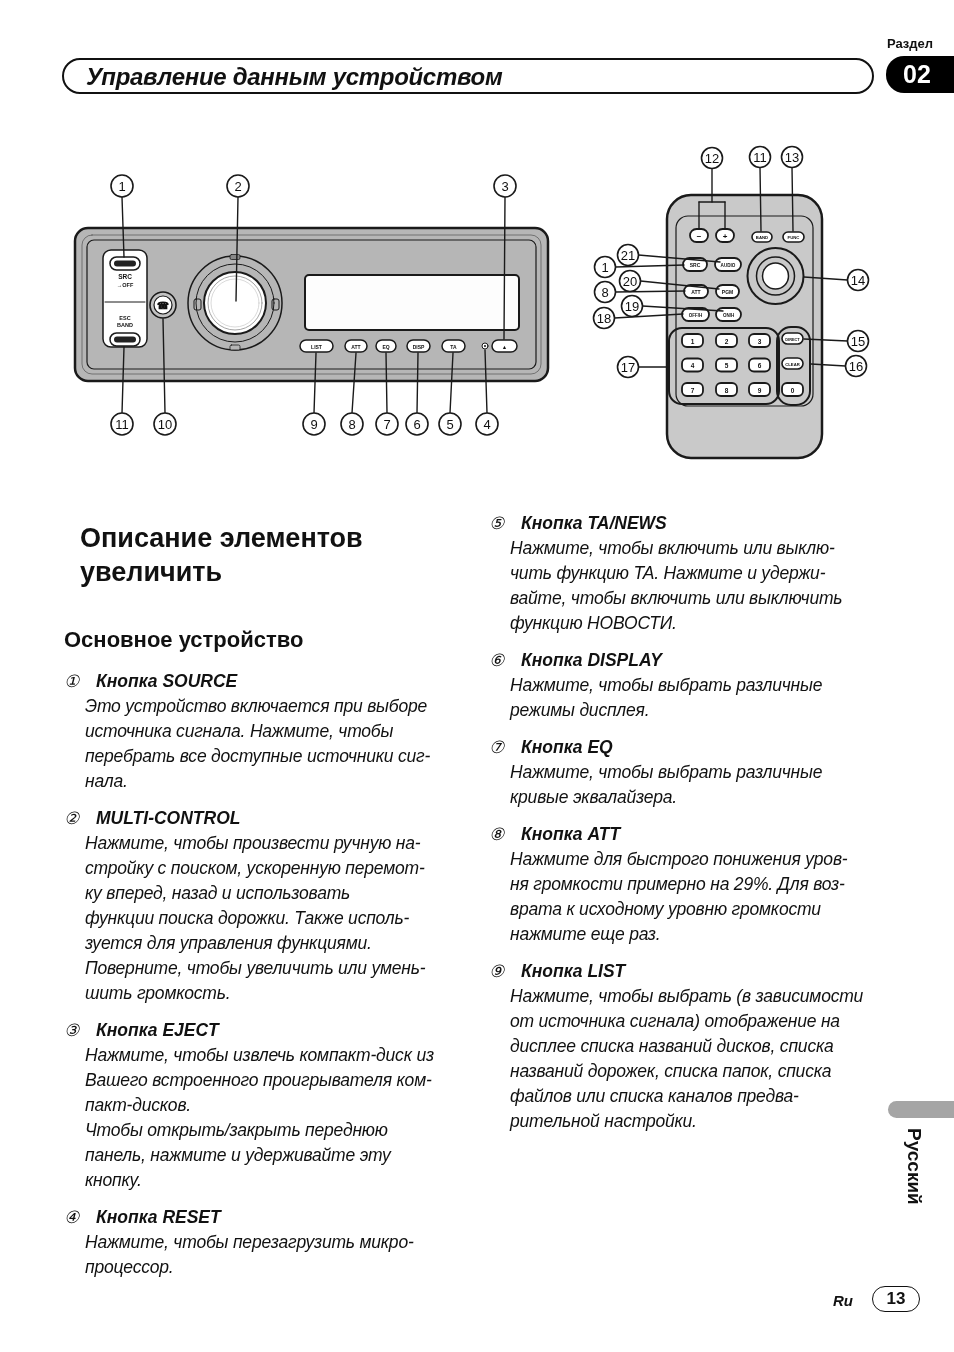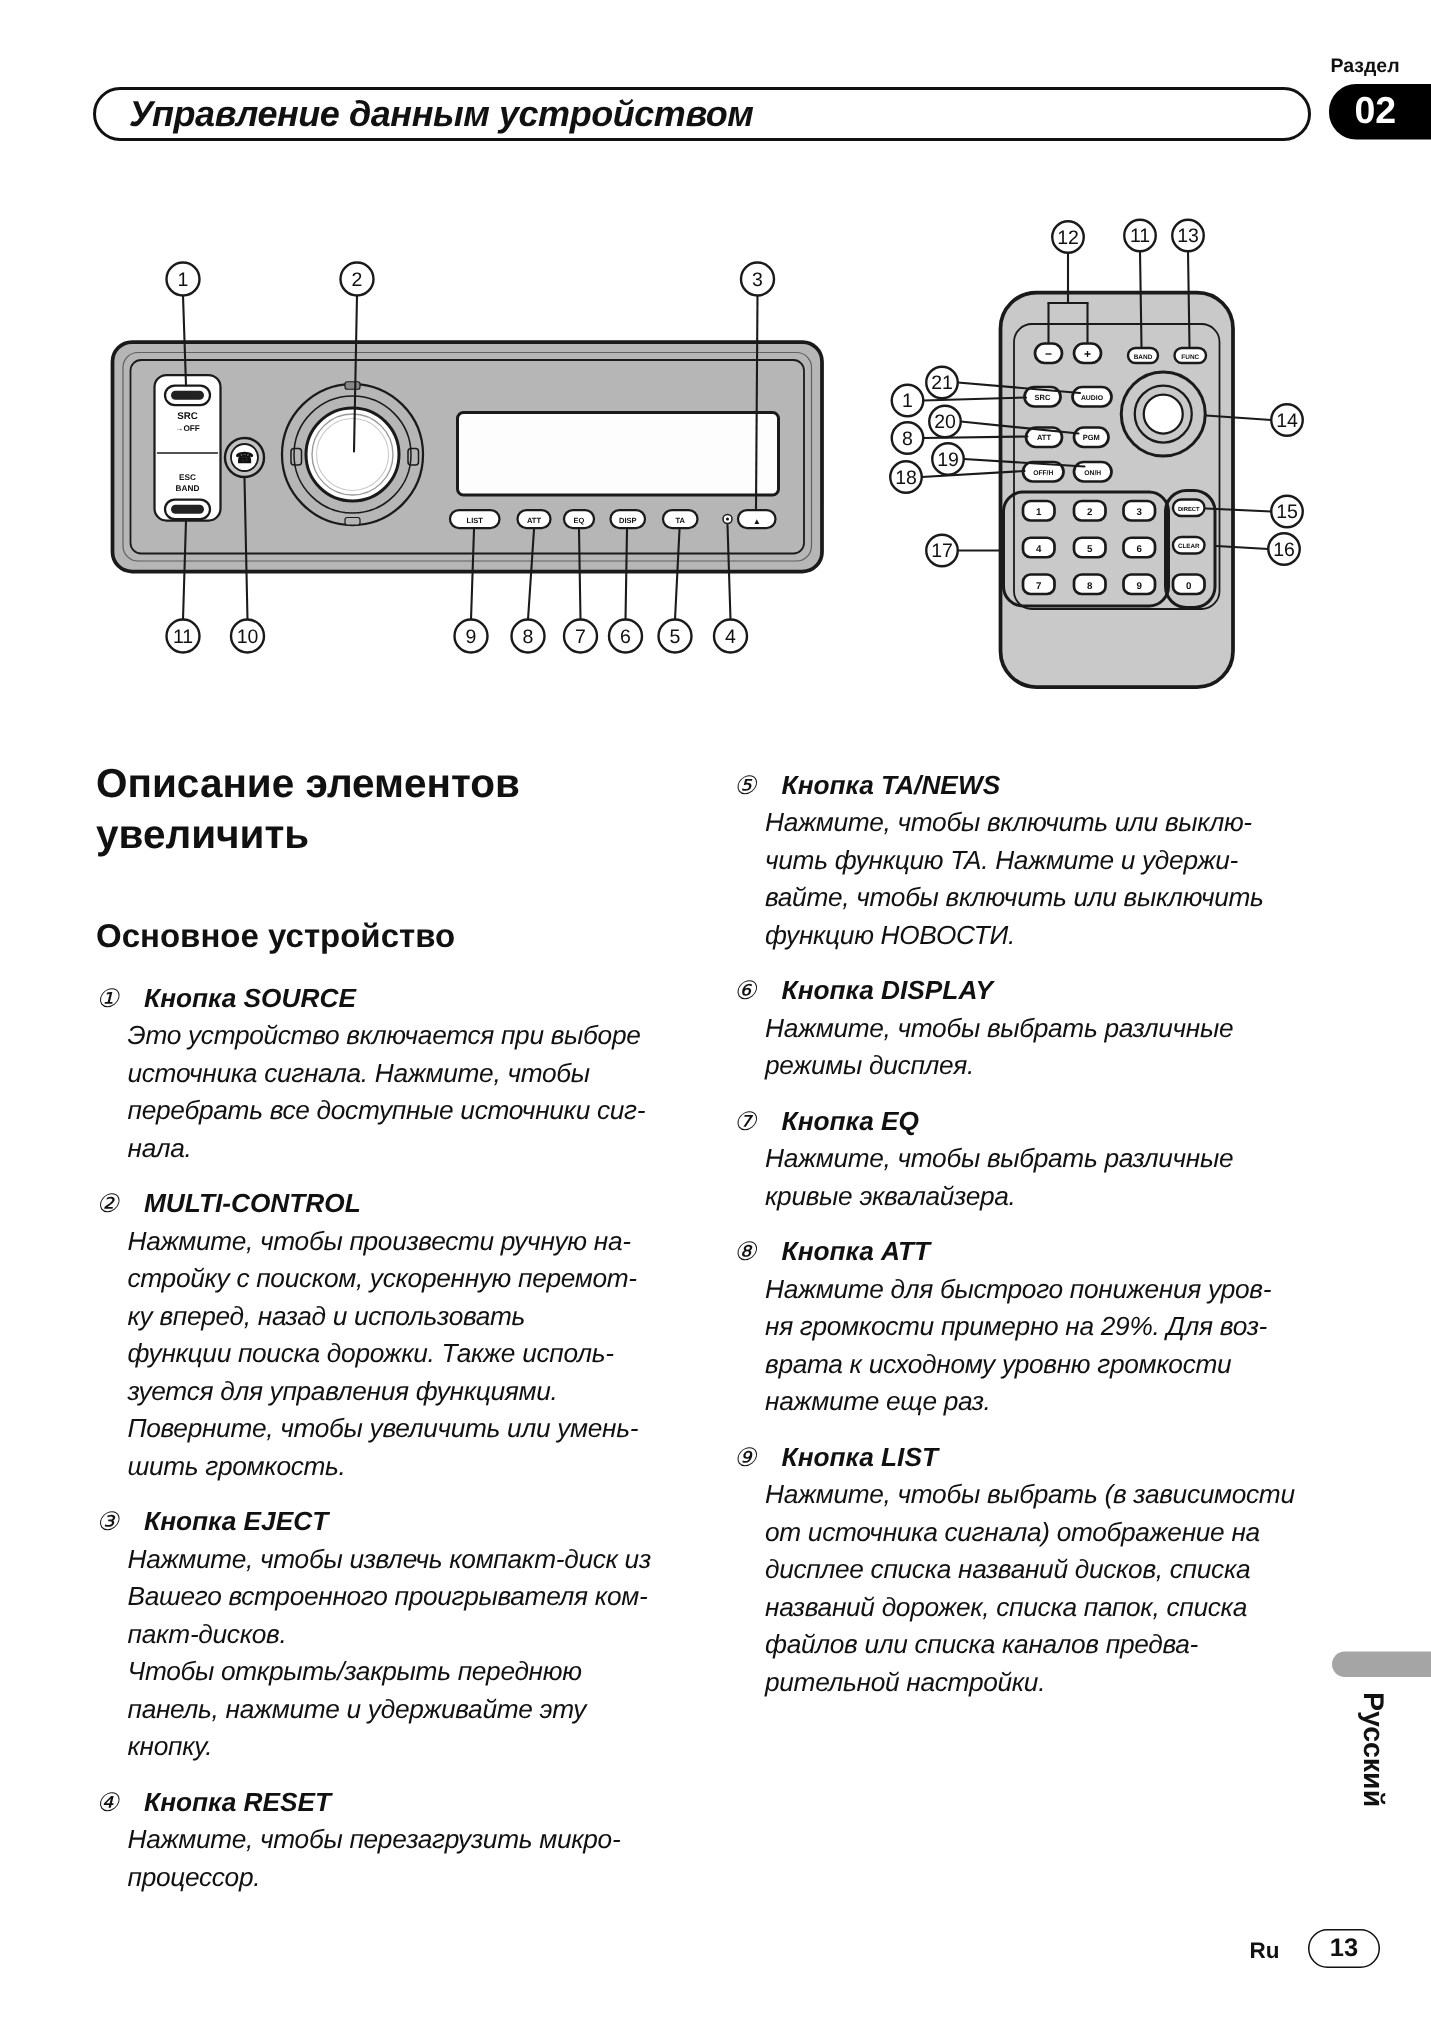--- a/index.html
+++ b/index.html
@@ -23,40 +23,40 @@
   }
   .section-badge{
     position:absolute;left:886px;top:56px;width:80px;height:37px;
     background:#000;border-radius:18px 0 0 18px;color:#fff;
     font-size:25px;font-weight:bold;line-height:37px;padding-left:17px;box-sizing:border-box;
   }
   
   .col{position:absolute;width:398px;}
   .col-left{left:64px;top:505px;}
   .col-right{left:489px;top:511px;}
-  .main-heading{font-size:27px;font-weight:bold;line-height:34px;margin:0;}
+  .main-heading{font-size:27px;font-weight:bold;line-height:34px;margin:16px;}
   .sub-heading{font-size:22px;font-weight:bold;margin:38px 0 16px 0;}
   .item{margin-bottom:12px;font-style:italic;}
   .item-title{font-size:17.5px;font-weight:bold;line-height:25px;}
   .inum{display:inline-block;width:32px;font-weight:normal;font-size:17px;}
   .item-body{
     margin-left:21px;font-size:17.5px;line-height:25px;
     white-space:pre-line;letter-spacing:-0.2px;
   }
   
   .lang-tab{
     position:absolute;left:888px;top:1101px;width:66px;height:17px;
     background:#a5a5a5;border-radius:9px 0 0 9px;
   }
   .lang-vertical{
     position:absolute;left:925px;top:1128px;
     font-size:19px;font-weight:bold;white-space:nowrap;
     transform:rotate(90deg);transform-origin:0 0;
   }
-  .footer-lang{position:absolute;left:833px;top:1292px;font-size:15px;font-weight:bold;}
+  .footer-lang{position:absolute;left:833px;top:1292px;font-size:15px;font-weight:bold;font-style:italic;}
   .footer-page{
     position:absolute;left:872px;top:1286px;width:48px;height:26px;
     border:1.6px solid #111;border-radius:13px;box-sizing:border-box;
     text-align:center;font-size:17px;font-weight:bold;line-height:23px;
   }
   
   .diagram{position:absolute;left:60px;top:140px;}
   .diagram text{font-family:"Liberation Sans",sans-serif;}
   .btn-label{font-weight:bold;text-anchor:middle;fill:#111;}
   .callout-num{font-size:13px;text-anchor:middle;fill:#111;}

